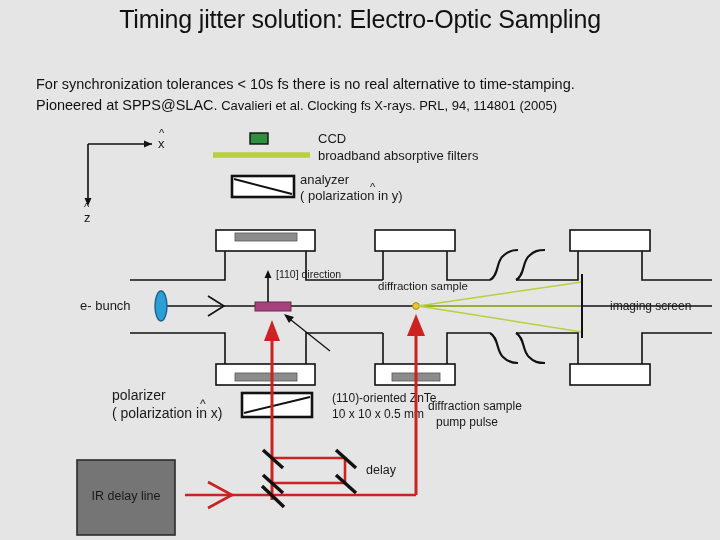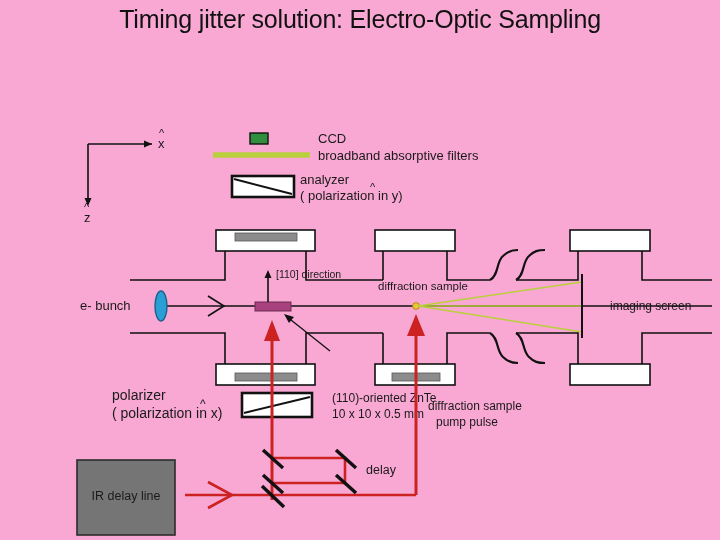--- a/index.html
+++ b/index.html
@@ -13,21 +13,21 @@
     position: relative;
     overflow: hidden;
     font-family: "Liberation Sans", sans-serif;
     color: #000000;
   }
   #slide {
     position: absolute;
     left: 0; top: 0;
     width: 720px;
     height: 540px;
-    background: #f9a8d4;
+    background: #e5e5e5;
   }
   .title-block {
     position: absolute;
     left: 20px;
     top: 4px;
     width: 680px;
     text-align: center;
   }
   .title-line {
     font-size: 25px;
@@ -75,20 +75,27 @@
 </style>
 </head>
 <body>
 
 <div id="slide">
 
   <div class="title-block">
     <div class="title-line">Timing jitter solution: Electro-Optic Sampling</div>
   </div>
 
+  <div class="body-block">
+    <div class="body-line-1">For synchronization tolerances &lt; 10s fs there is no real alternative to time-stamping.</div>
+    <div class="body-line-2">
+      <span class="lead">Pioneered at SPPS@SLAC.</span>
+      <span>Cavalieri et al. Clocking fs X-rays. PRL, 94, 114801 (2005)</span>
+    </div>
+  </div>
 
   <div id="figure">
     <svg width="720" height="420" viewBox="0 0 720 420" xmlns="http://www.w3.org/2000/svg">
 
       <g>
         <line x1="88" y1="24" x2="152" y2="24" stroke="#111" stroke-width="1.6"></line>
         <polygon points="152,24 144,20.5 144,27.5" fill="#111"></polygon>
         <line x1="88" y1="24" x2="88" y2="84" stroke="#111" stroke-width="1.6"></line>
         <polygon points="88,86 84.5,78 91.5,78" fill="#111"></polygon>
         <text class="fig-label" x="159" y="17" font-size="11">^</text>

